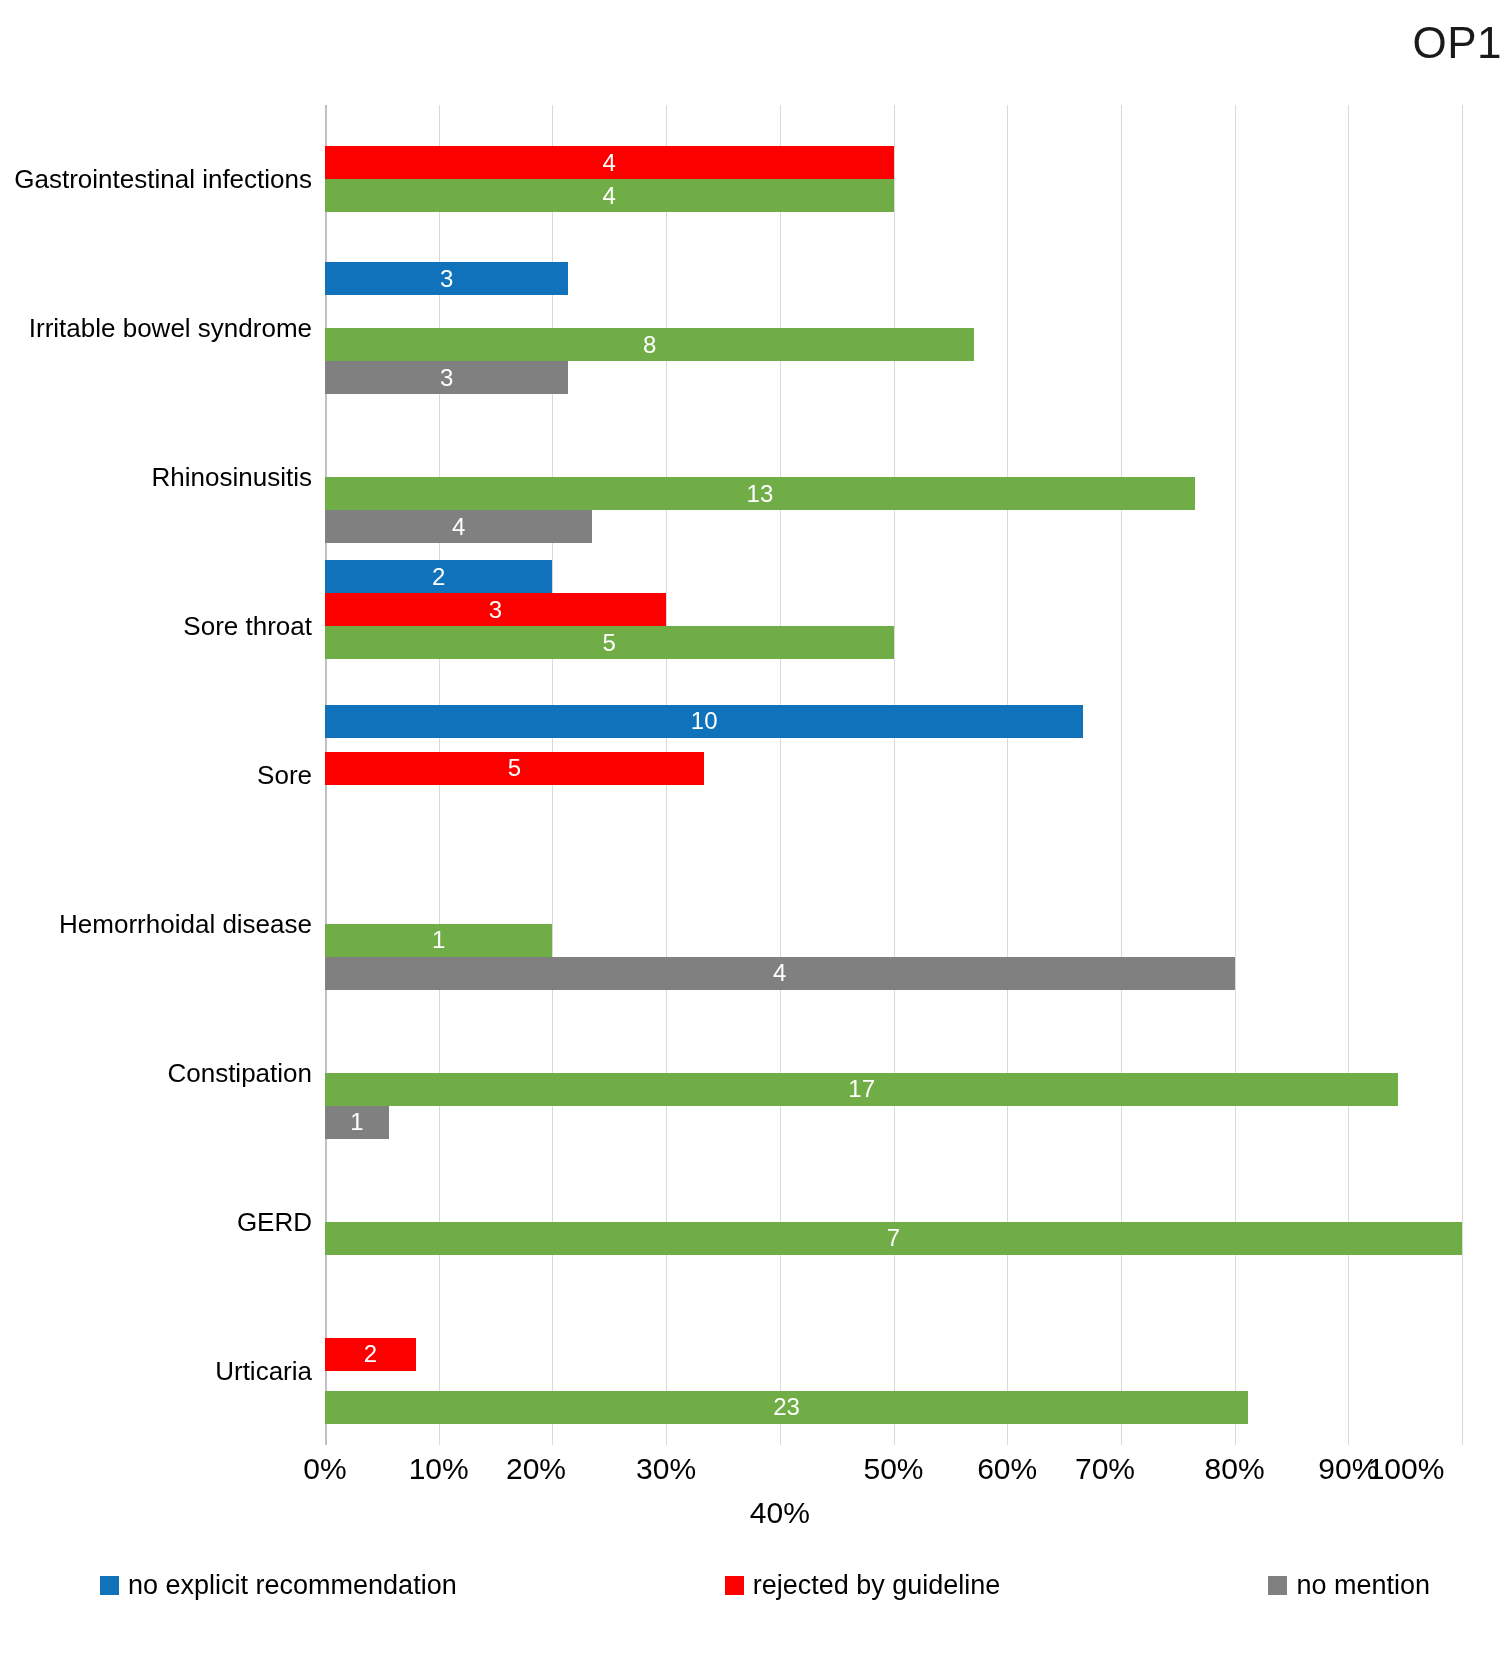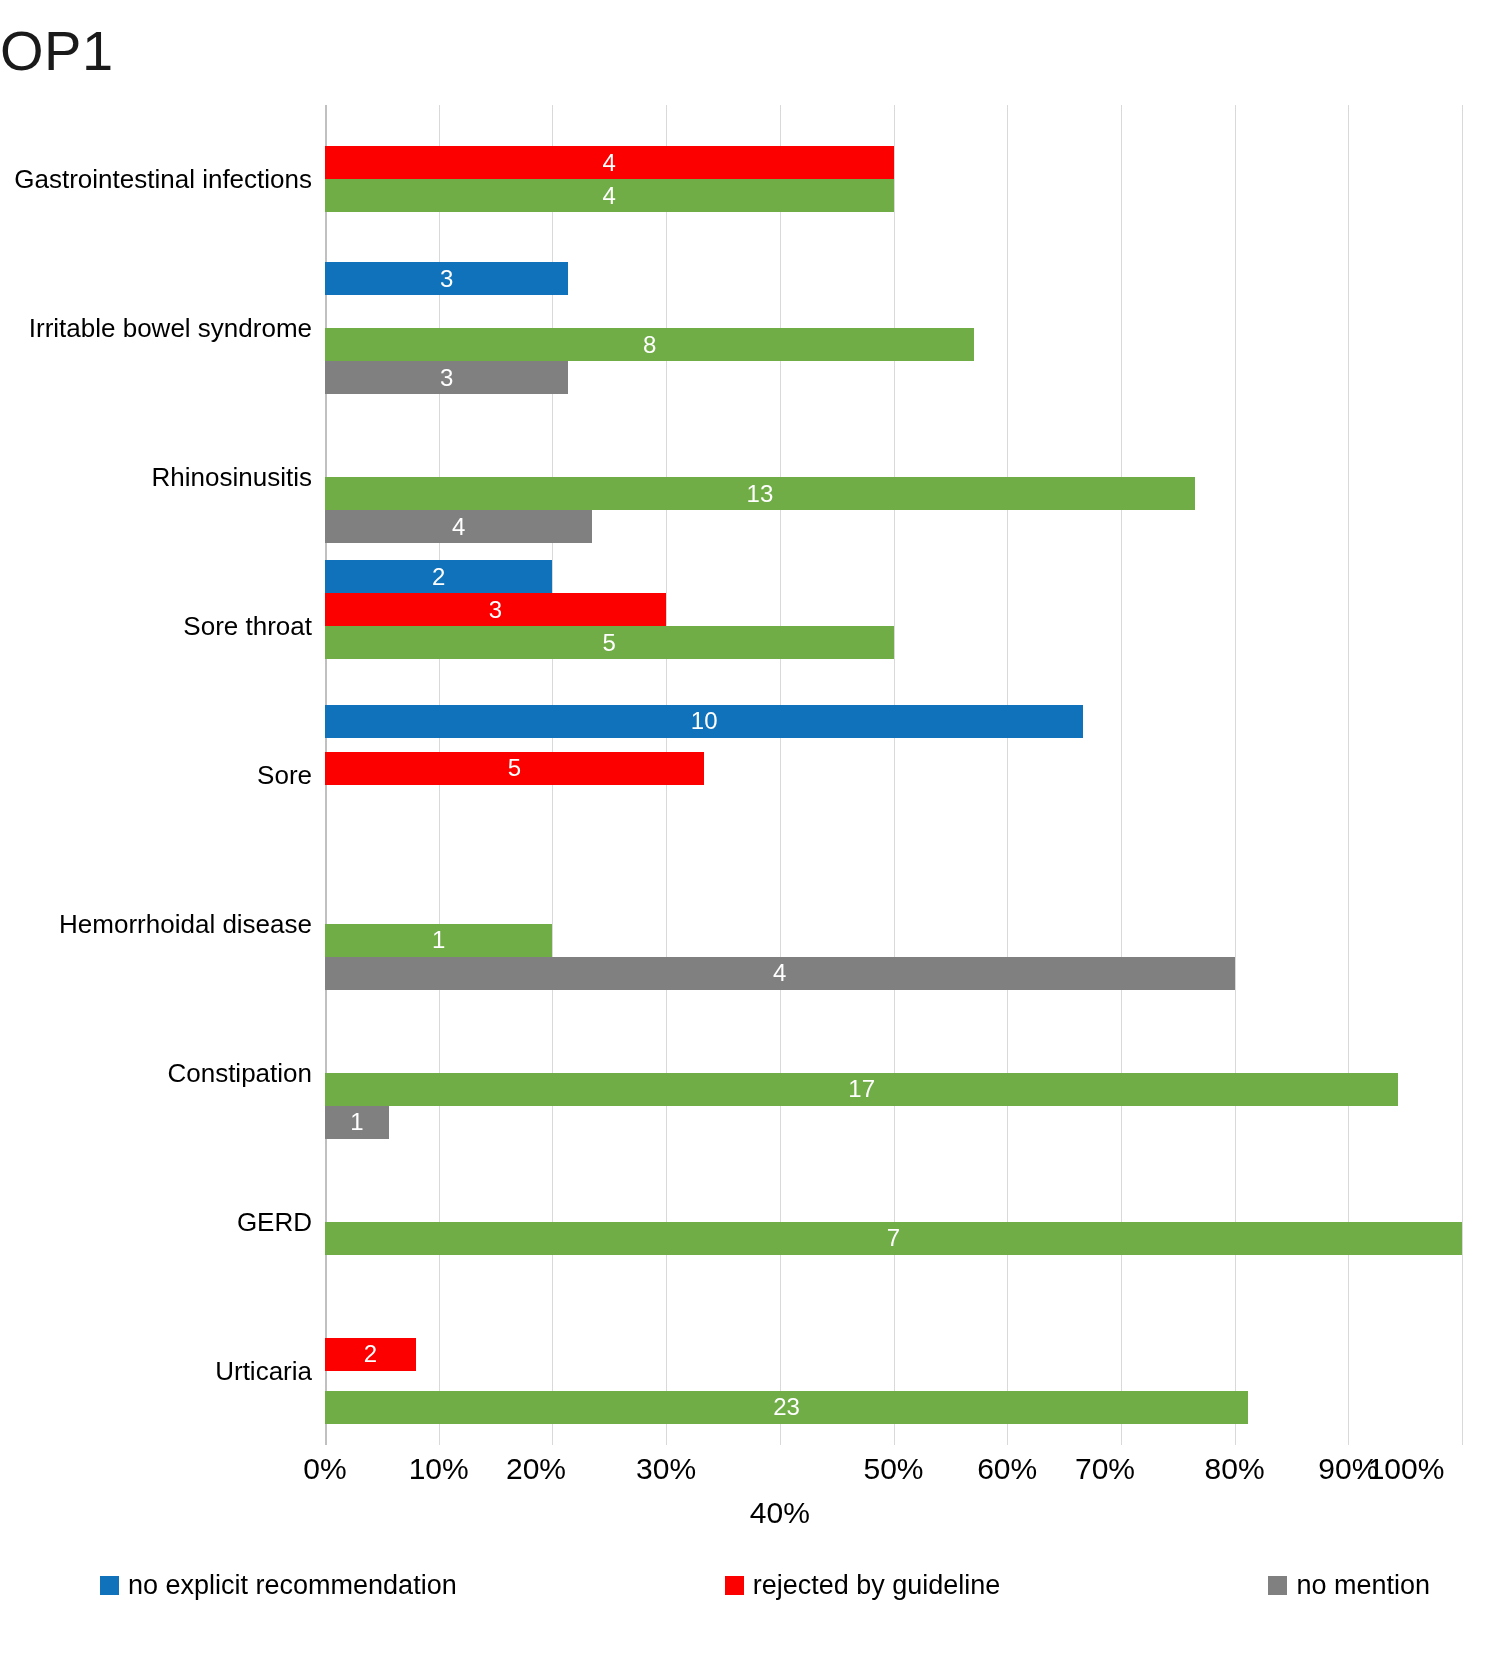--- a/index.html
+++ b/index.html
@@ -18,22 +18,22 @@
     background: #ffffff;
     overflow: hidden;
   }
 
   
   #chart-title {
     position: absolute;
     left: 0;
     top: 18px;
     width: 1502px;
-    text-align: left;
-    font-size: 56px;
+    text-align: right;
+    font-size: 44px;
     font-weight: 400;
     color: #1a1a1a;
     letter-spacing: 0.5px;
   }
 
   
   #plot-area {
     position: absolute;
     left: 325px;
     top: 105px;

